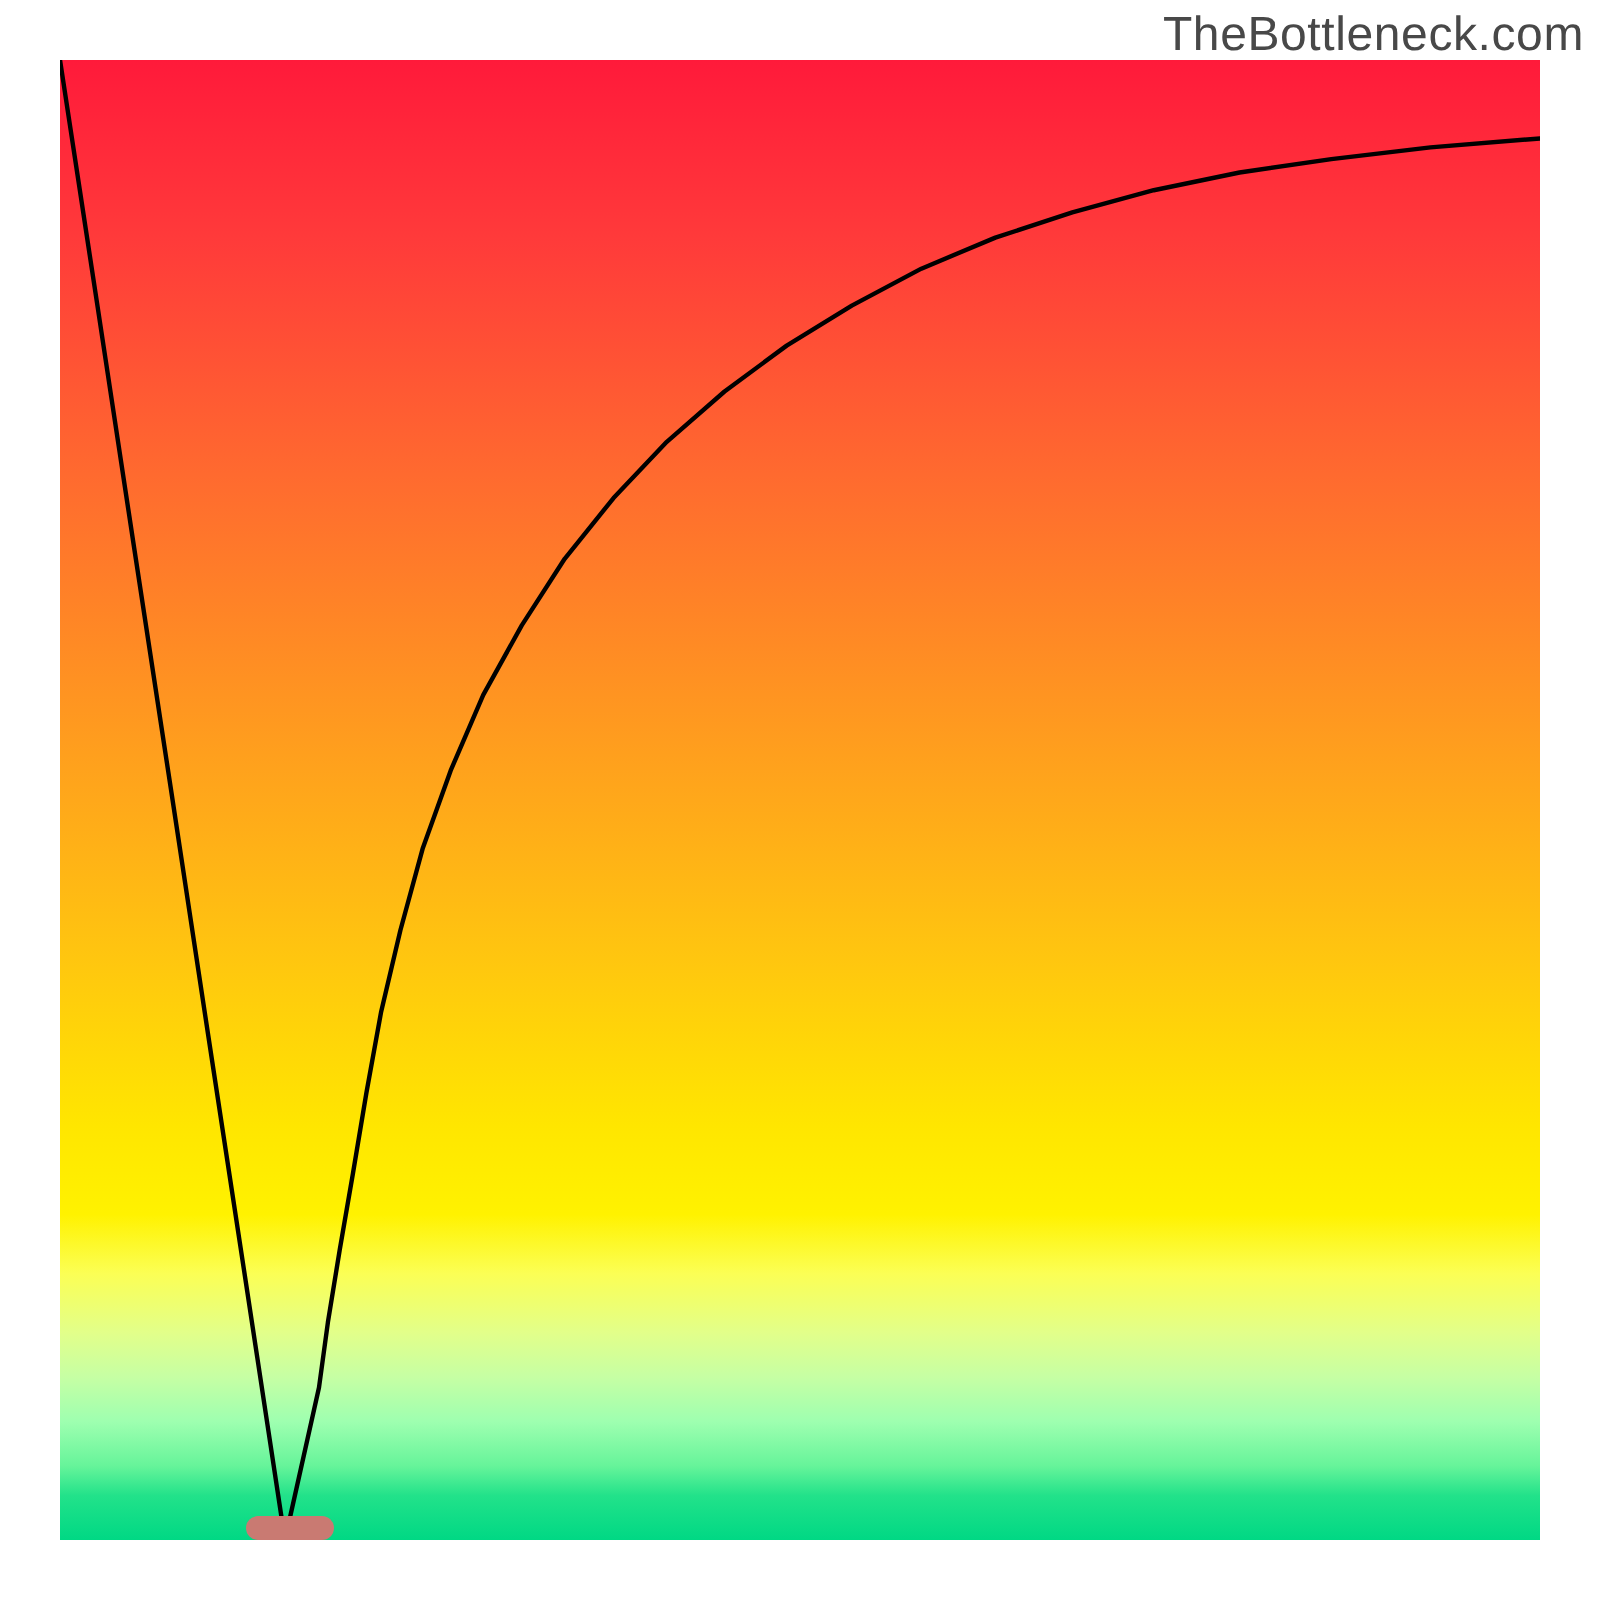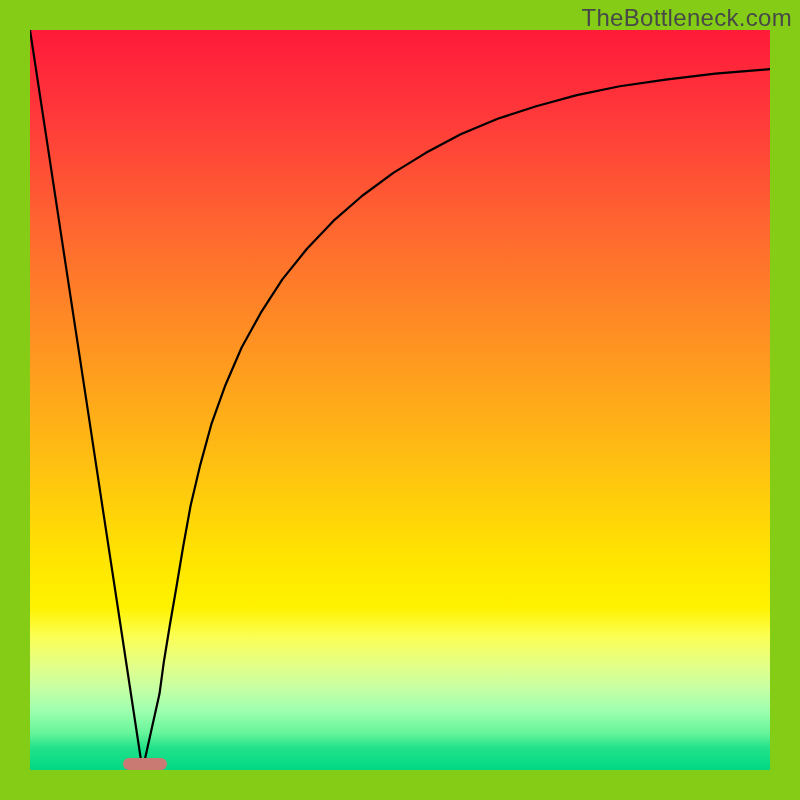--- a/index.html
+++ b/index.html
@@ -10,21 +10,21 @@
     background: #000;
     overflow: hidden;
     font-family: Arial, Helvetica, sans-serif;
   }
   .frame {
     position: absolute;
     left: 0;
     top: 0;
     width: 800px;
     height: 800px;
-    background: #84cc16;
+    background: #ffffff;
   }
   .plot-area {
     position: absolute;
     left: 30px;
     top: 30px;
     width: 740px;
     height: 740px;
     overflow: hidden;
   }
   .bg-gradient {

